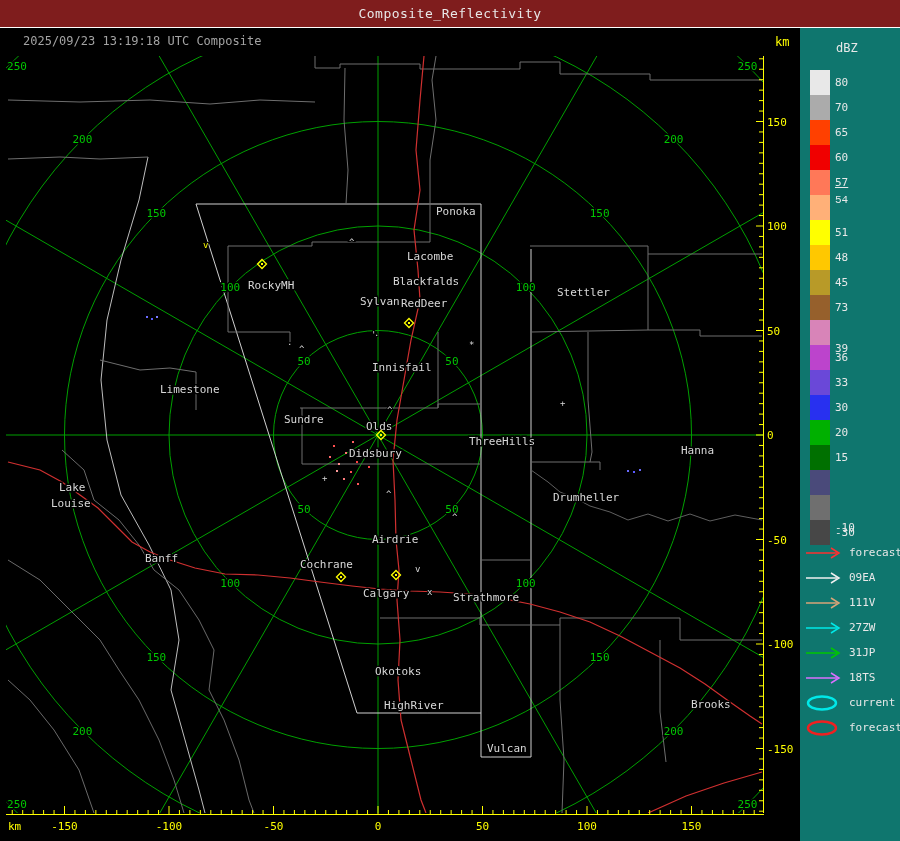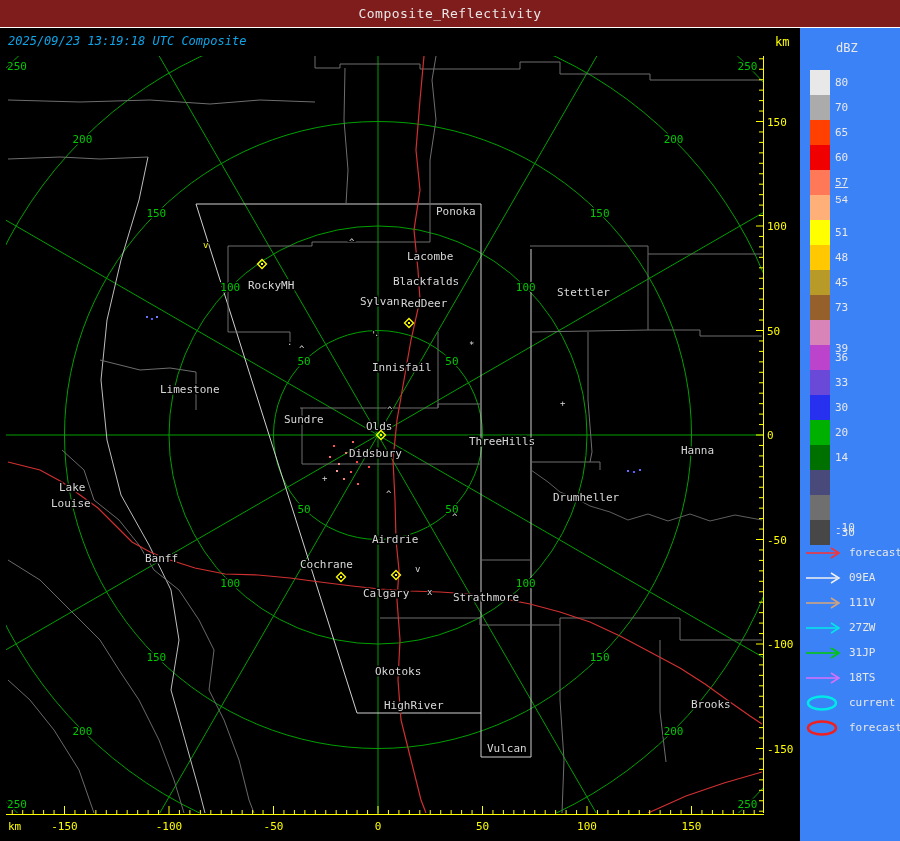--- a/index.html
+++ b/index.html
@@ -1,29 +1,29 @@
 <!DOCTYPE html>
 <html><head>
 <meta charset="utf-8">
 <style>
   html,body{margin:0;padding:0;background:#000;}
   body{width:900px;height:841px;position:relative;overflow:hidden;
        font-family:"DejaVu Sans Mono",monospace;}
   .titlebar{position:absolute;top:0;left:0;width:900px;height:27px;background:#7f1d1d;
             border-bottom:1px solid #fff;display:flex;align-items:center;justify-content:center;z-index:10;}
   .titlebar span{color:#e8e8e8;font-size:13px;letter-spacing:.5px;}
-  .timestamp{position:absolute;top:34px;left:8px;color:#0ea5e9;font-size:12px;z-index:5;font-style:italic;}
+  .timestamp{position:absolute;top:34px;left:23px;color:#a3a3a3;font-size:12px;z-index:5;}
   .km-top{position:absolute;top:35px;left:775px;color:#ffff00;font-size:12px;z-index:5;}
   #radar-svg{position:absolute;top:0;left:0;}
   #radar-svg text{font-family:"DejaVu Sans Mono",monospace;}
   .rlabel{fill:#00c800;font-size:11px;paint-order:stroke;stroke:#000;stroke-width:3px;}
   .city{fill:#d8d8d8;font-size:11px;paint-order:stroke;stroke:#000;stroke-width:3px;}
   .axis{font-size:11px;}
   .sym{font-size:9px;paint-order:stroke;stroke:#000;stroke-width:2px;}
-  .sidebar{position:absolute;top:27px;left:800px;width:100px;height:814px;background:#3b82f6;text-align:right;}
+  .sidebar{position:absolute;top:27px;left:800px;width:100px;height:814px;background:#0f766e;text-align:right;}
   .dbz{position:absolute;top:14px;left:36px;color:#e8e8e8;font-size:12px;}
   .cbar{position:absolute;top:43px;left:10px;width:20px;}
   .cbar div{width:20px;height:25px;}
   .cbar-label{position:absolute;left:35px;color:#e8e8e8;font-size:11px;line-height:11px;}
   .legend{position:absolute;top:513px;left:4px;}
   .lrow{display:flex;align-items:center;height:25px;}
   .lrow span{color:#e8e8e8;font-size:11px;margin-left:3px;}
 </style>
 </head>
 <body>
@@ -432,16 +432,16 @@
     <span class="cbar-label" style="top: 168px; font-family: Liberation Mono, monospace;">54</span>
     <span class="cbar-label" style="top: 200px;">51</span>
     <span class="cbar-label" style="top: 225px;">48</span>
     <span class="cbar-label" style="top: 250px;">45</span>
     <span class="cbar-label" style="top: 275px;">73</span>
     <span class="cbar-label" style="top: 316px;">39</span>
     <span class="cbar-label" style="top: 325px;">36</span>
     <span class="cbar-label" style="top: 350px;">33</span>
     <span class="cbar-label" style="top: 375px;">30</span>
     <span class="cbar-label" style="top: 400px;">20</span>
-    <span class="cbar-label" style="top: 425px;">14</span>
+    <span class="cbar-label" style="top: 425px;">15</span>
     <span class="cbar-label" style="top: 475px; margin-top: 20px;">-10</span>
     <span class="cbar-label" style="top: 500px;">-30</span>
   </div>
 
 </body></html>

